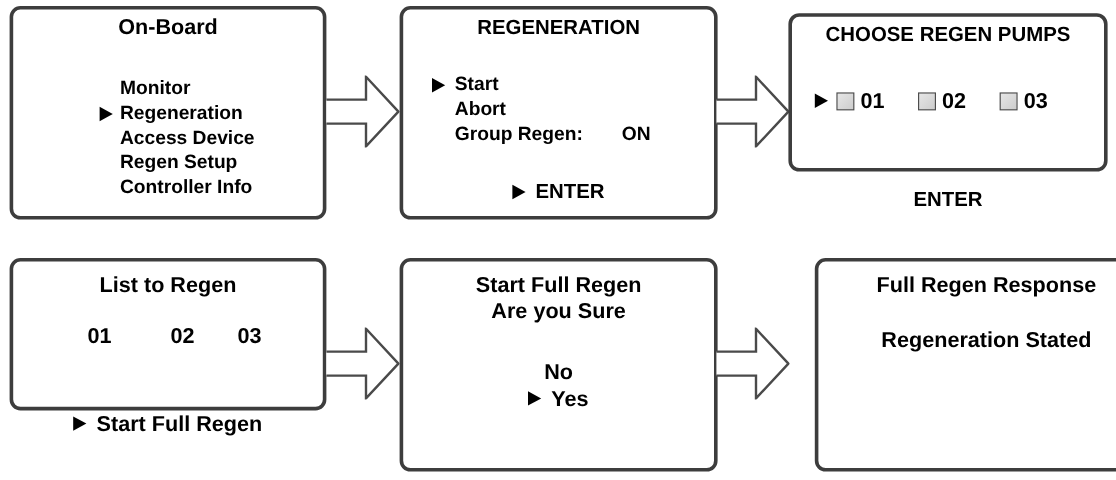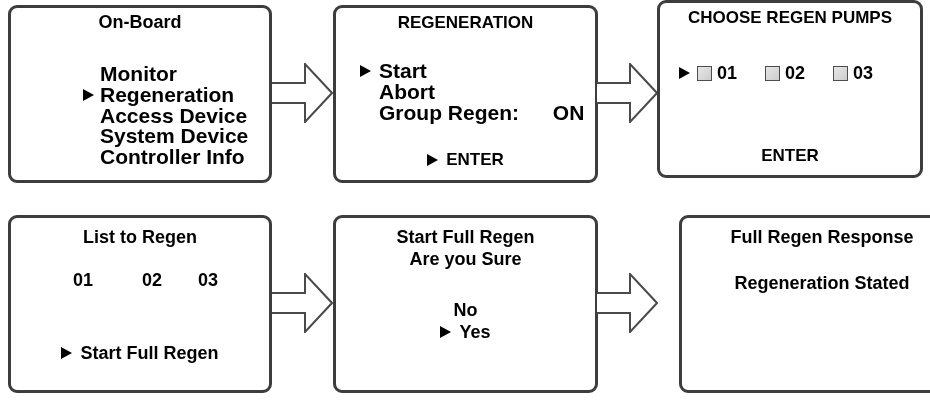--- a/index.html
+++ b/index.html
@@ -11,21 +11,21 @@
   .screen {
     position:absolute; background:#ffffff;
     border:3px solid #3d3d3d; border-radius:9px; box-sizing:border-box;
   }
   .line {
     position:absolute; left:0; right:0; height:22px; line-height:22px;
     font-size:18px; white-space:nowrap;
   }
   .center { text-align:center; }
   .caps { font-size:17px; }
-  .menu { position:absolute; font-size:21px; line-height:20.8px; }
+  .menu { position:absolute; font-size:16px; line-height:20.8px; }
   .menu-item { position:relative; white-space:nowrap; }
   .ptr {
     display:inline-block; width:0; height:0; border-style:solid;
     border-width:6.5px 0 6.5px 11px;
     border-color:transparent transparent transparent #000000;
   }
   .ptr-abs { position:absolute; }
   .flexline { display:flex; align-items:center; justify-content:center; }
   .flexline .ptr { margin-right:8px; }
   .pumprow { position:absolute; display:flex; align-items:center; height:20px; }
@@ -53,21 +53,21 @@
         <span>Monitor</span>
       </div>
       <div class="menu-item">
         <span class="ptr ptr-abs" style="left:-17px;top:4px"></span>
         <span>Regeneration</span>
       </div>
       <div class="menu-item">
         <span>Access Device</span>
       </div>
       <div class="menu-item">
-        <span>System Device</span>
+        <span>Regen Setup</span>
       </div>
       <div class="menu-item">
         <span>Controller Info</span>
       </div>
     </div>
   </section>
 
   <svg class="arrow" style="left:271px;top:63px" width="62" height="60" viewBox="0 0 62 60">
     <path d="M1 20 L34 20 L34 1 L61 30 L34 59 L34 40 L1 40" fill="#ffffff" stroke="#4a4a4a" stroke-width="2"></path>
   </svg>
@@ -90,41 +90,41 @@
     <div class="line flexline" style="top:141px">
       <span class="ptr"></span>
       <span class="caps">ENTER</span>
     </div>
   </section>
 
   <svg class="arrow" style="left:596px;top:63px" width="62" height="60" viewBox="0 0 62 60">
     <path d="M1 20 L34 20 L34 1 L61 30 L34 59 L34 40 L1 40" fill="#ffffff" stroke="#4a4a4a" stroke-width="2"></path>
   </svg>
 
-  <section class="screen" style="left:657px;top:0;width:266px;height:178px">
+  <section class="screen" style="left:657px;top:11px;width:266px;height:132px">
     <div class="line center caps" style="top:4px">CHOOSE REGEN PUMPS</div>
     <div class="pumprow" style="left:19px;top:60px">
       <span class="ptr"></span>
       <span class="pumpgroup">
         <span class="cb"></span>
         <span class="cb-label">01</span>
       </span>
       <span class="pumpgroup">
         <span class="cb"></span>
         <span class="cb-label">02</span>
       </span>
       <span class="pumpgroup">
         <span class="cb"></span>
         <span class="cb-label">03</span>
       </span>
     </div>
     <div class="line center caps" style="top:142px">ENTER</div>
   </section>
 
-  <section class="screen" style="left:8px;top:215px;width:264px;height:178px">
+  <section class="screen" style="left:8px;top:215px;width:264px;height:127px">
     <div class="line center" style="top:8px">List to Regen</div>
     <div>
       <span class="numspan" style="left:62px;top:51px">01</span>
       <span class="numspan" style="left:131px;top:51px">02</span>
       <span class="numspan" style="left:187px;top:51px">03</span>
     </div>
     <div class="line flexline" style="top:124px">
       <span class="ptr"></span>
       <span>Start Full Regen</span>
     </div>

